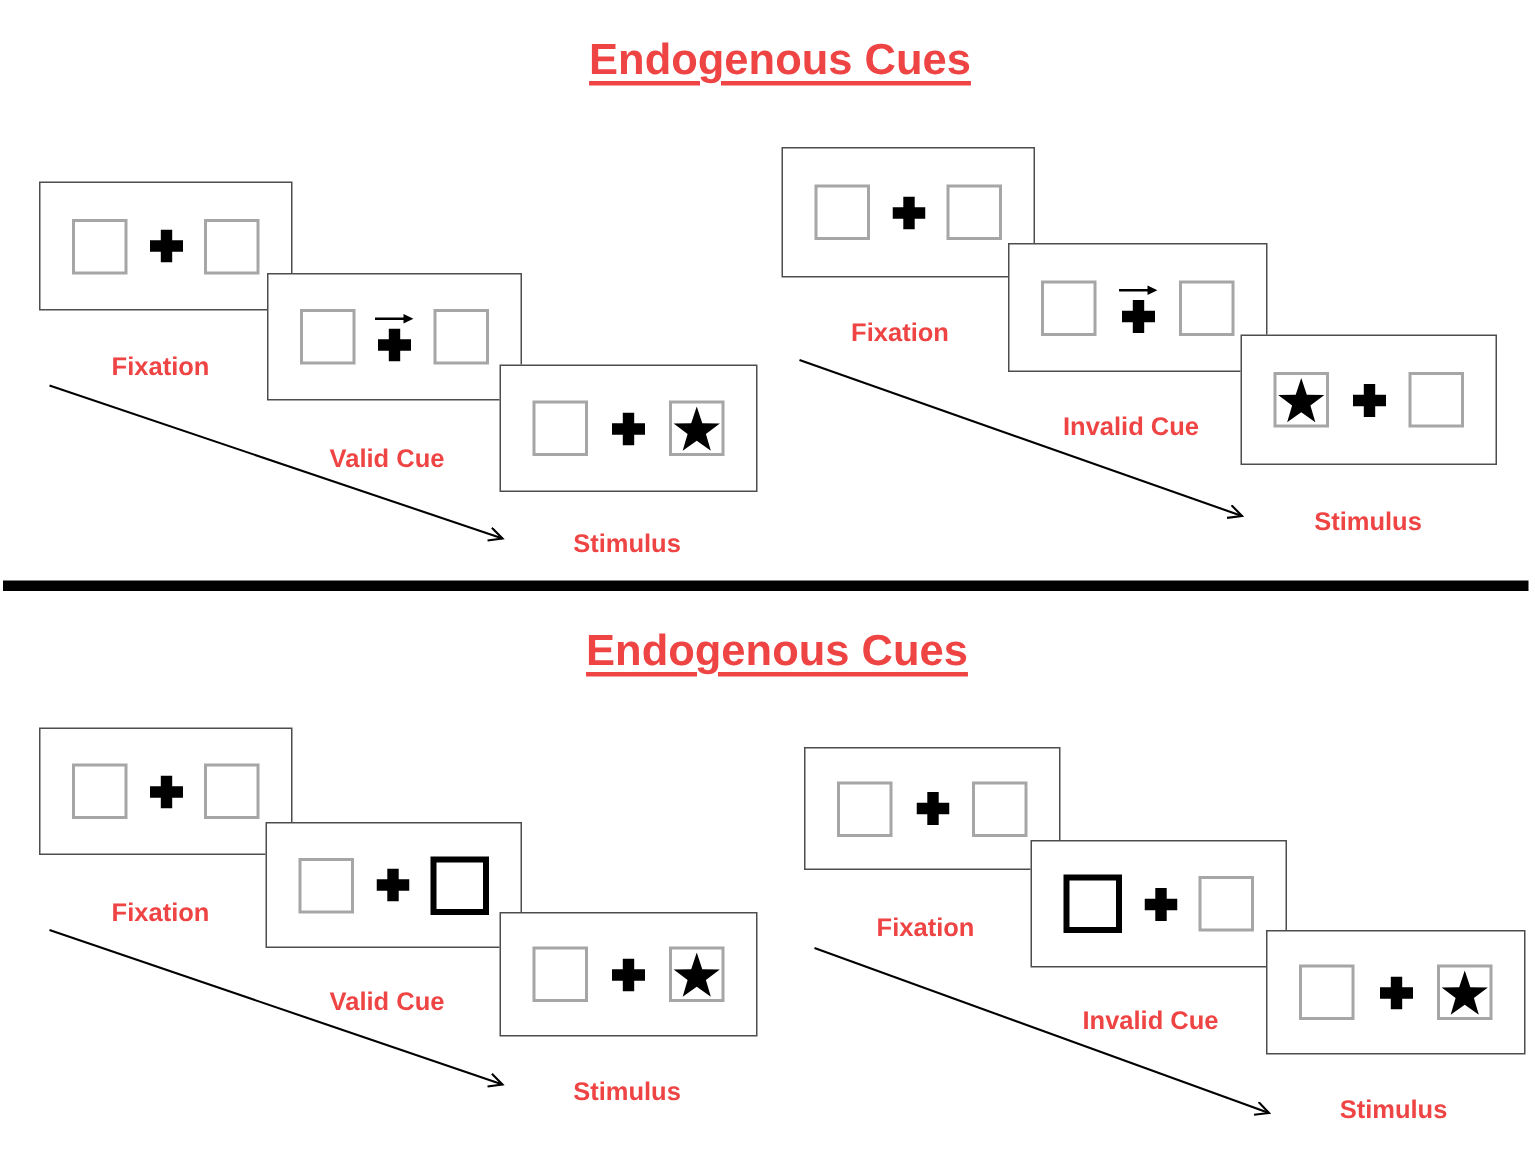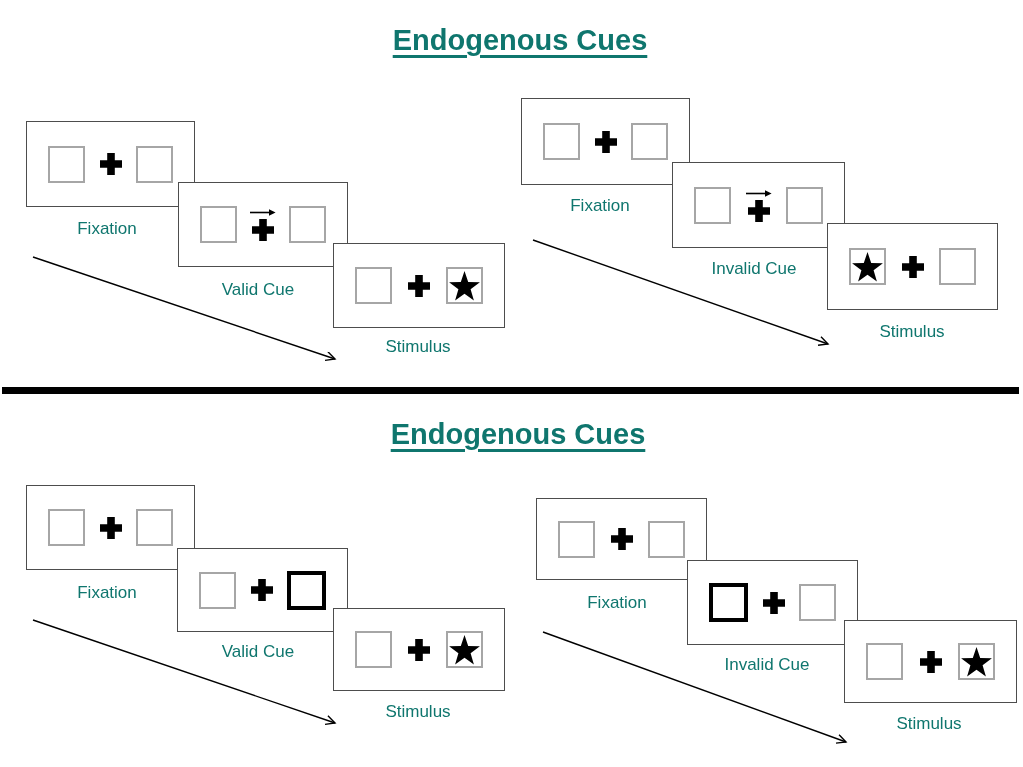--- a/index.html
+++ b/index.html
@@ -1,37 +1,38 @@
 <!DOCTYPE html>
 <html><head>
 <meta charset="utf-8">
 <style>
   html,body{margin:0;padding:0;background:#ffffff;}
   #canvas{
     position:relative;width:1023px;height:767px;background:#ffffff;overflow:hidden;
-    font-family:"Liberation Sans","DejaVu Sans",sans-serif;color:#0f766e;
+    font-family:"Liberation Sans","DejaVu Sans",sans-serif;color:#ef4444;
   }
   .title{
     position:absolute;transform:translateX(-50%);font-size:29px;font-weight:bold;
     white-space:nowrap;text-decoration:underline;text-decoration-thickness:3px;
     text-underline-offset:5px;letter-spacing:0px;
   }
   .panel{
     position:absolute;background:#ffffff;border:1px solid #4d4d4d;box-sizing:border-box;
     display:flex;align-items:center;justify-content:space-between;padding:0 21px;
   }
   .sq{
     width:33px;height:33px;border:2px solid #a6a6a6;background:#ffffff;box-sizing:content-box;
     display:flex;align-items:center;justify-content:center;
   }
   .sq.thick{width:31px;height:31px;border:4px solid #000000;}
   .centerpiece{display:flex;flex-direction:column;align-items:center;gap:2px;}
   .lbl{
-    position:absolute;transform:translateX(-50%);font-size:17px;font-weight:normal;
+    position:absolute;transform:translateX(-50%);font-size:17px;font-weight:bold;
     white-space:nowrap;
+    margin-top:16px;
   }
   .divider{position:absolute;background:#000000;}
   svg{display:block;}
   .arrows{position:absolute;left:0;top:0;width:1023px;height:767px;}
 </style>
 </head>
 <body>
 
 <div id="canvas">
 

